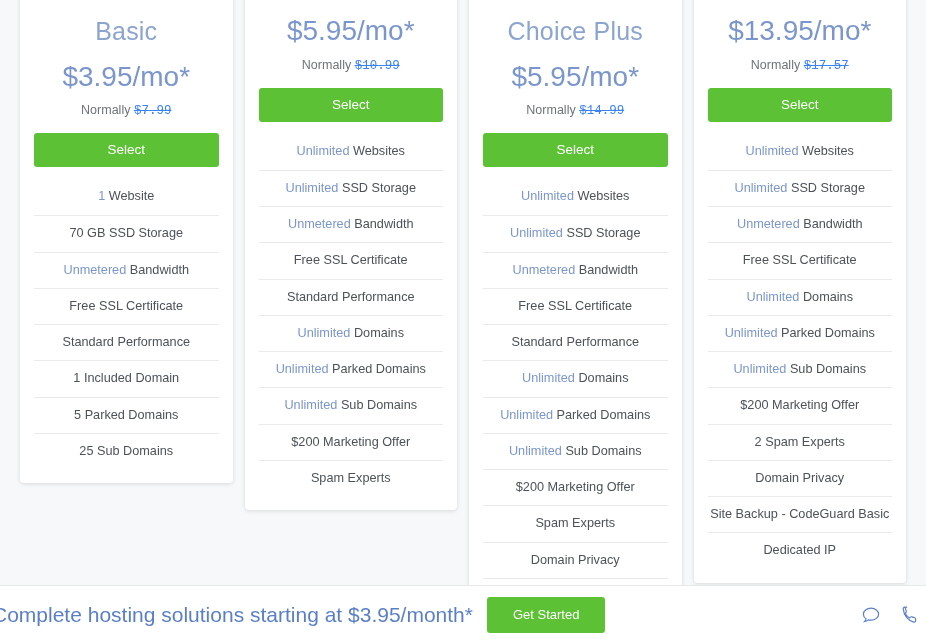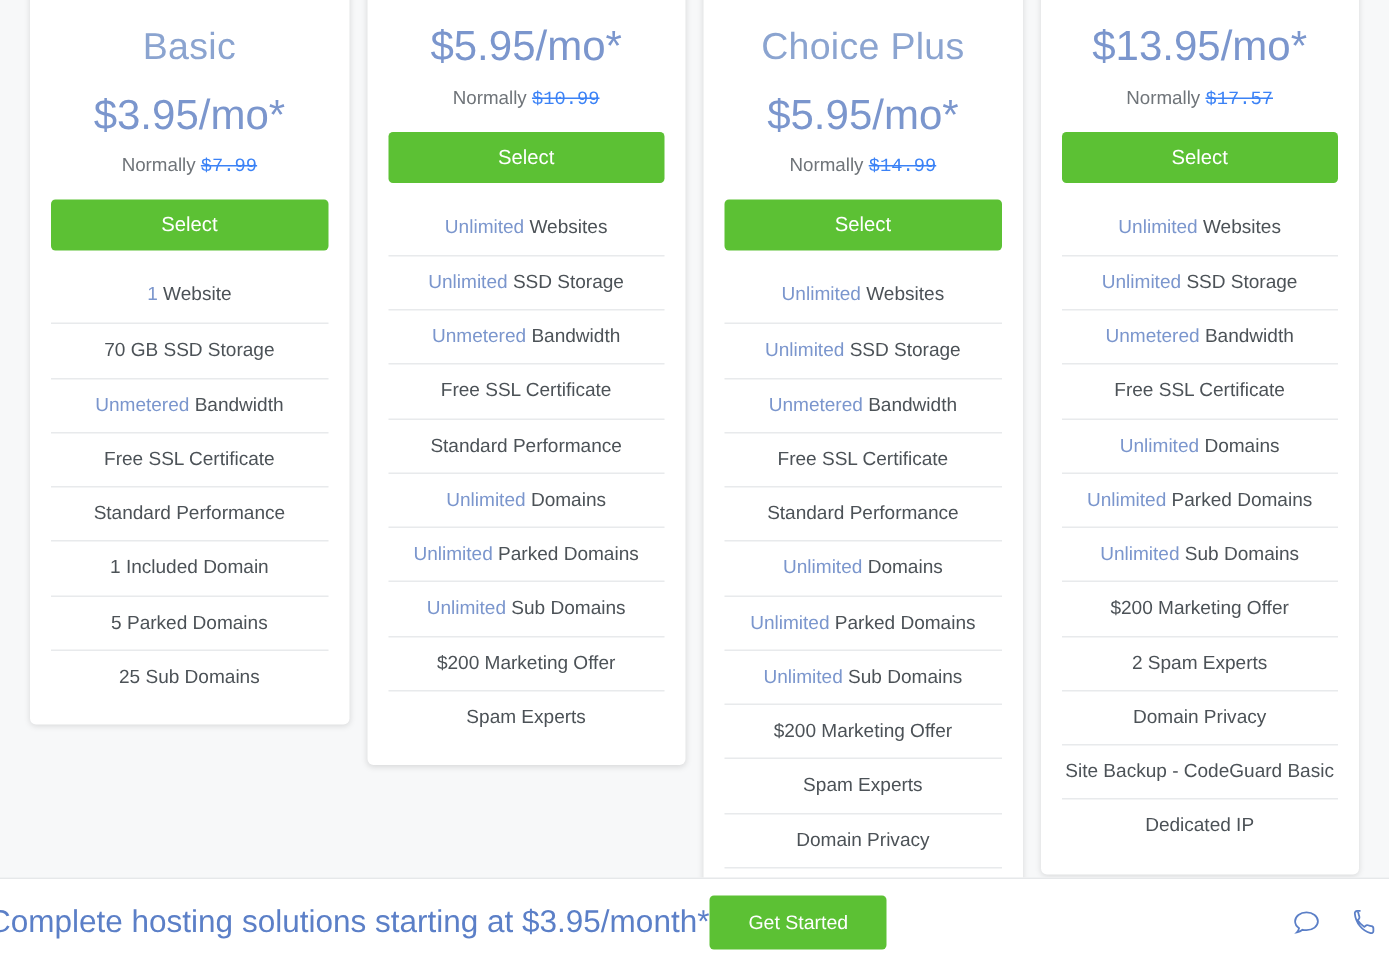--- a/index.html
+++ b/index.html
@@ -148,20 +148,21 @@
   }
 
   .get-started-button {
     background: #5cc134;
     color: #ffffff;
     border: none;
     border-radius: 3px;
     font-family: "Liberation Sans", sans-serif;
     font-size: 13px;
     padding: 10px 26px;
+    margin-left: 14px;
     cursor: pointer;
     line-height: 1.2;
     white-space: nowrap;
   }
 
   .bar-spacer { flex: 1 1 auto; }
 
   .contact-icons {
     display: flex;
     align-items: center;

